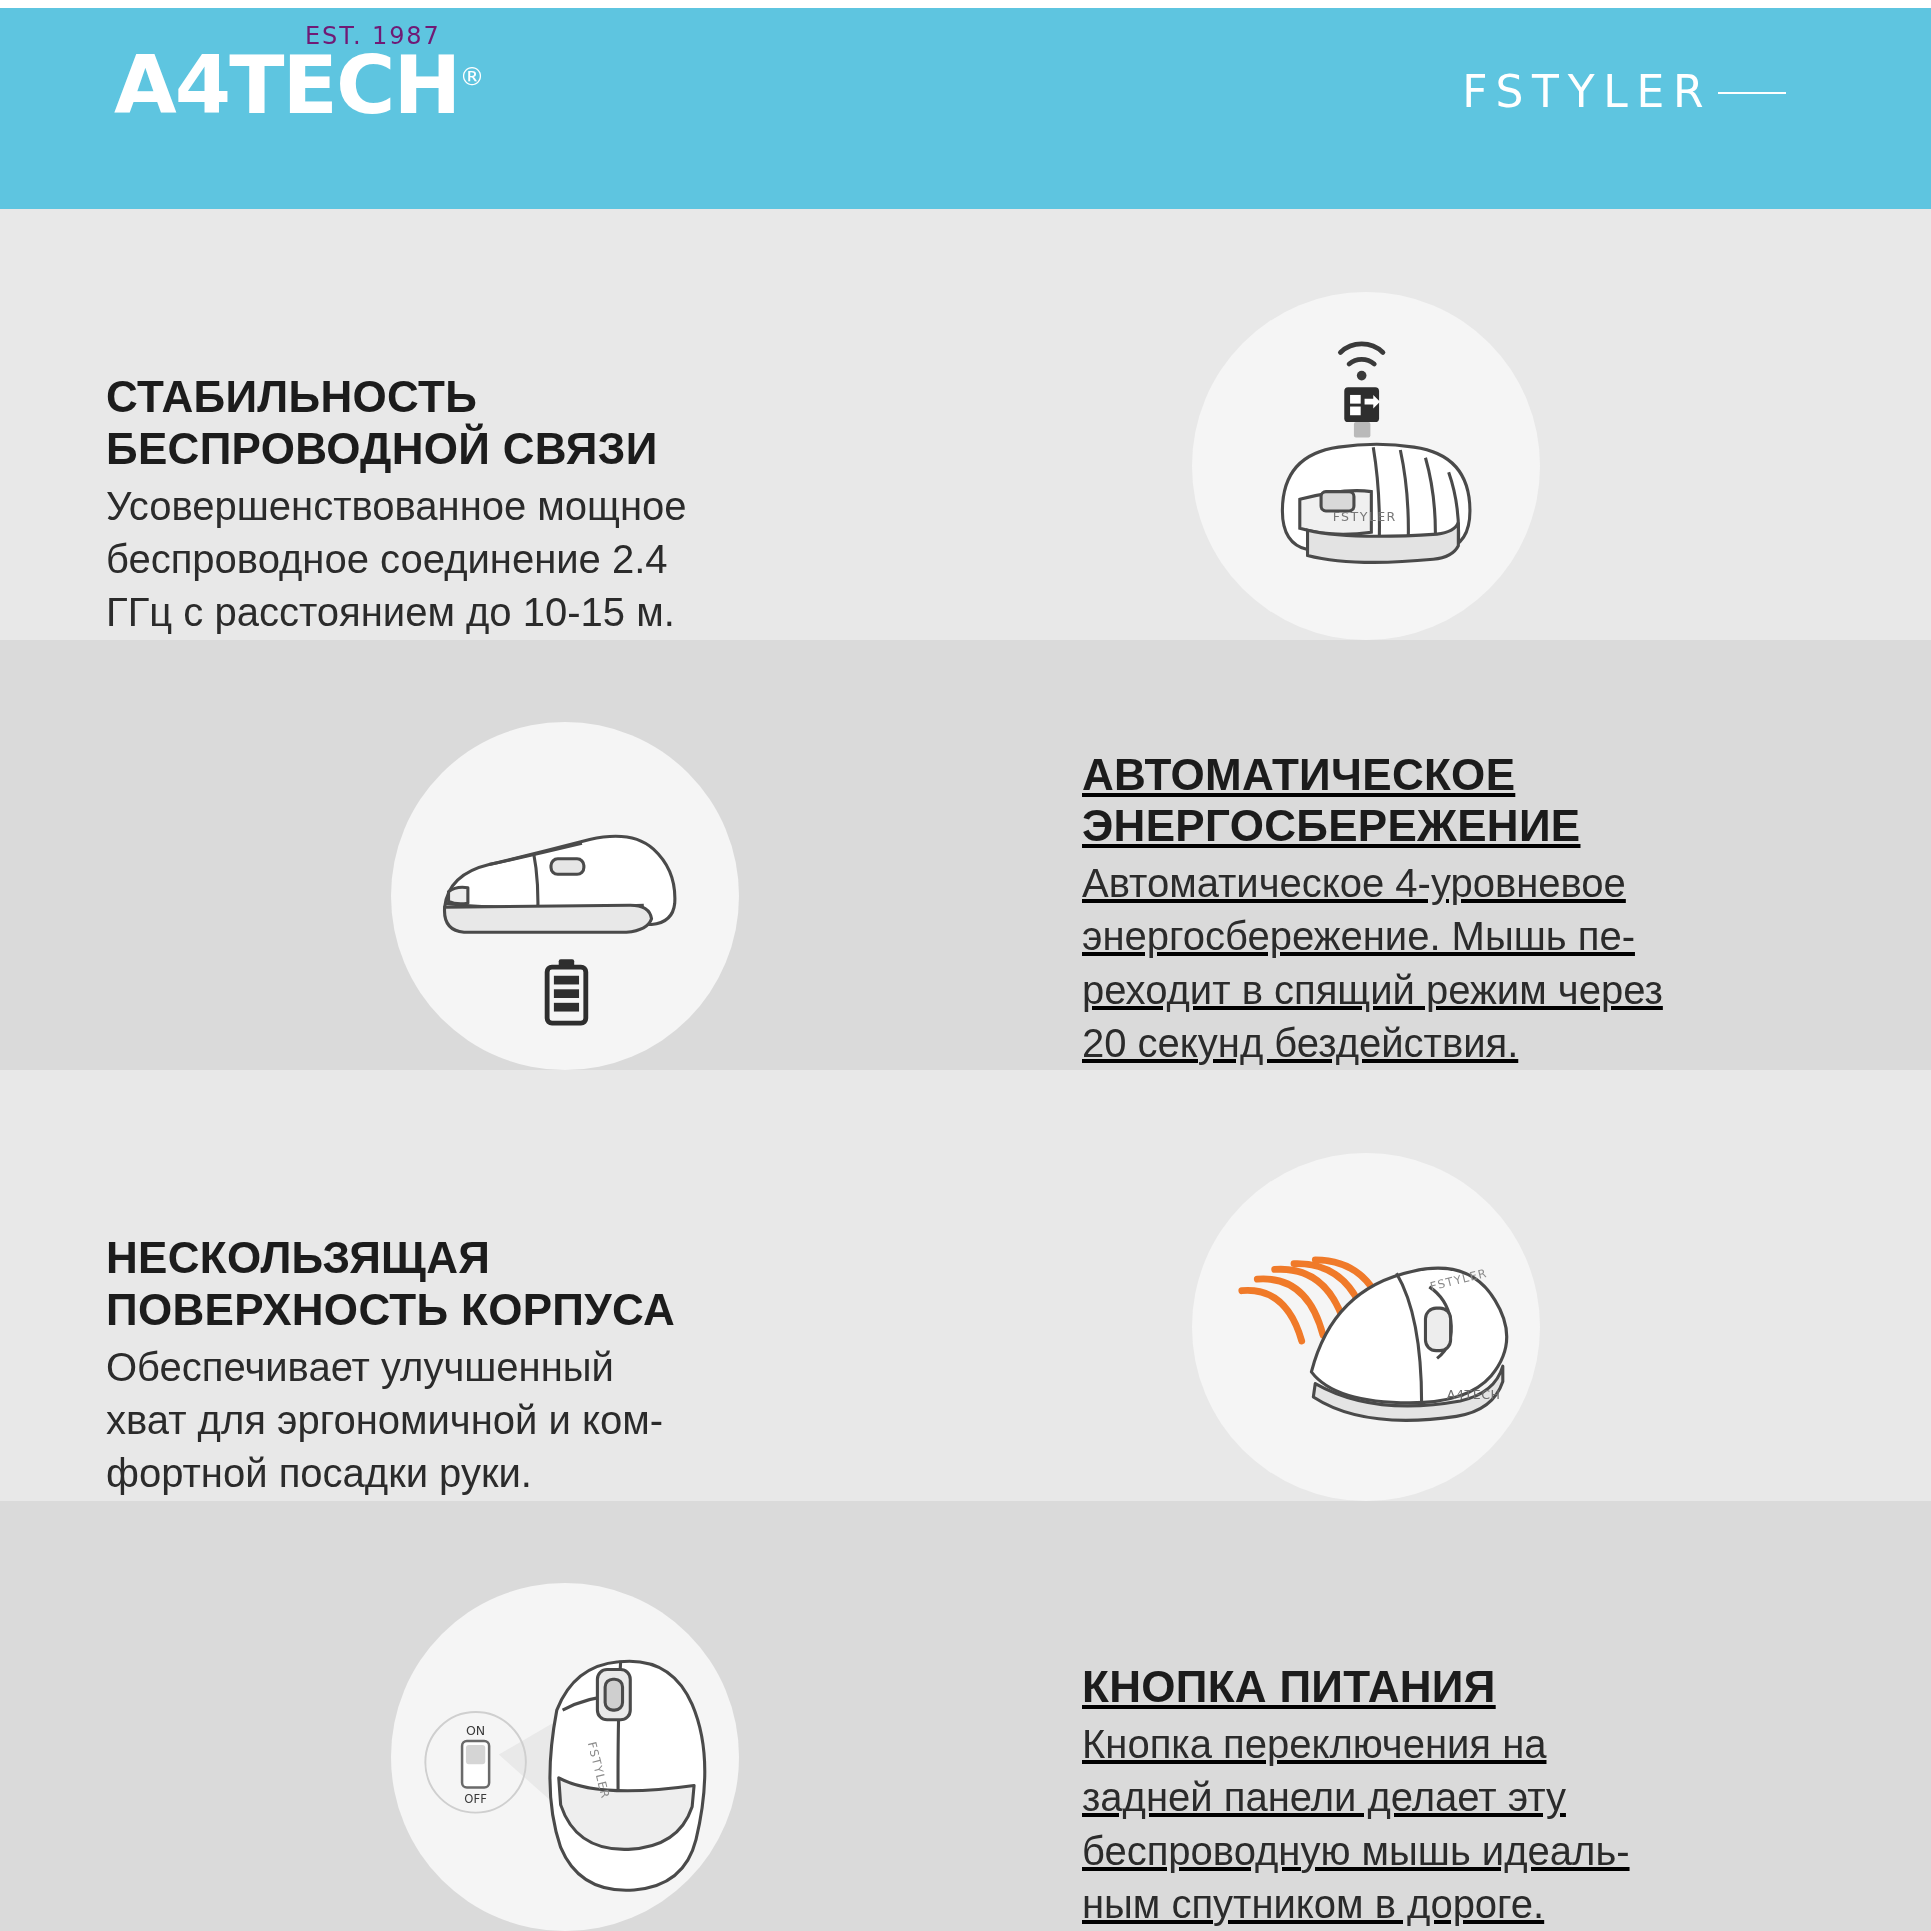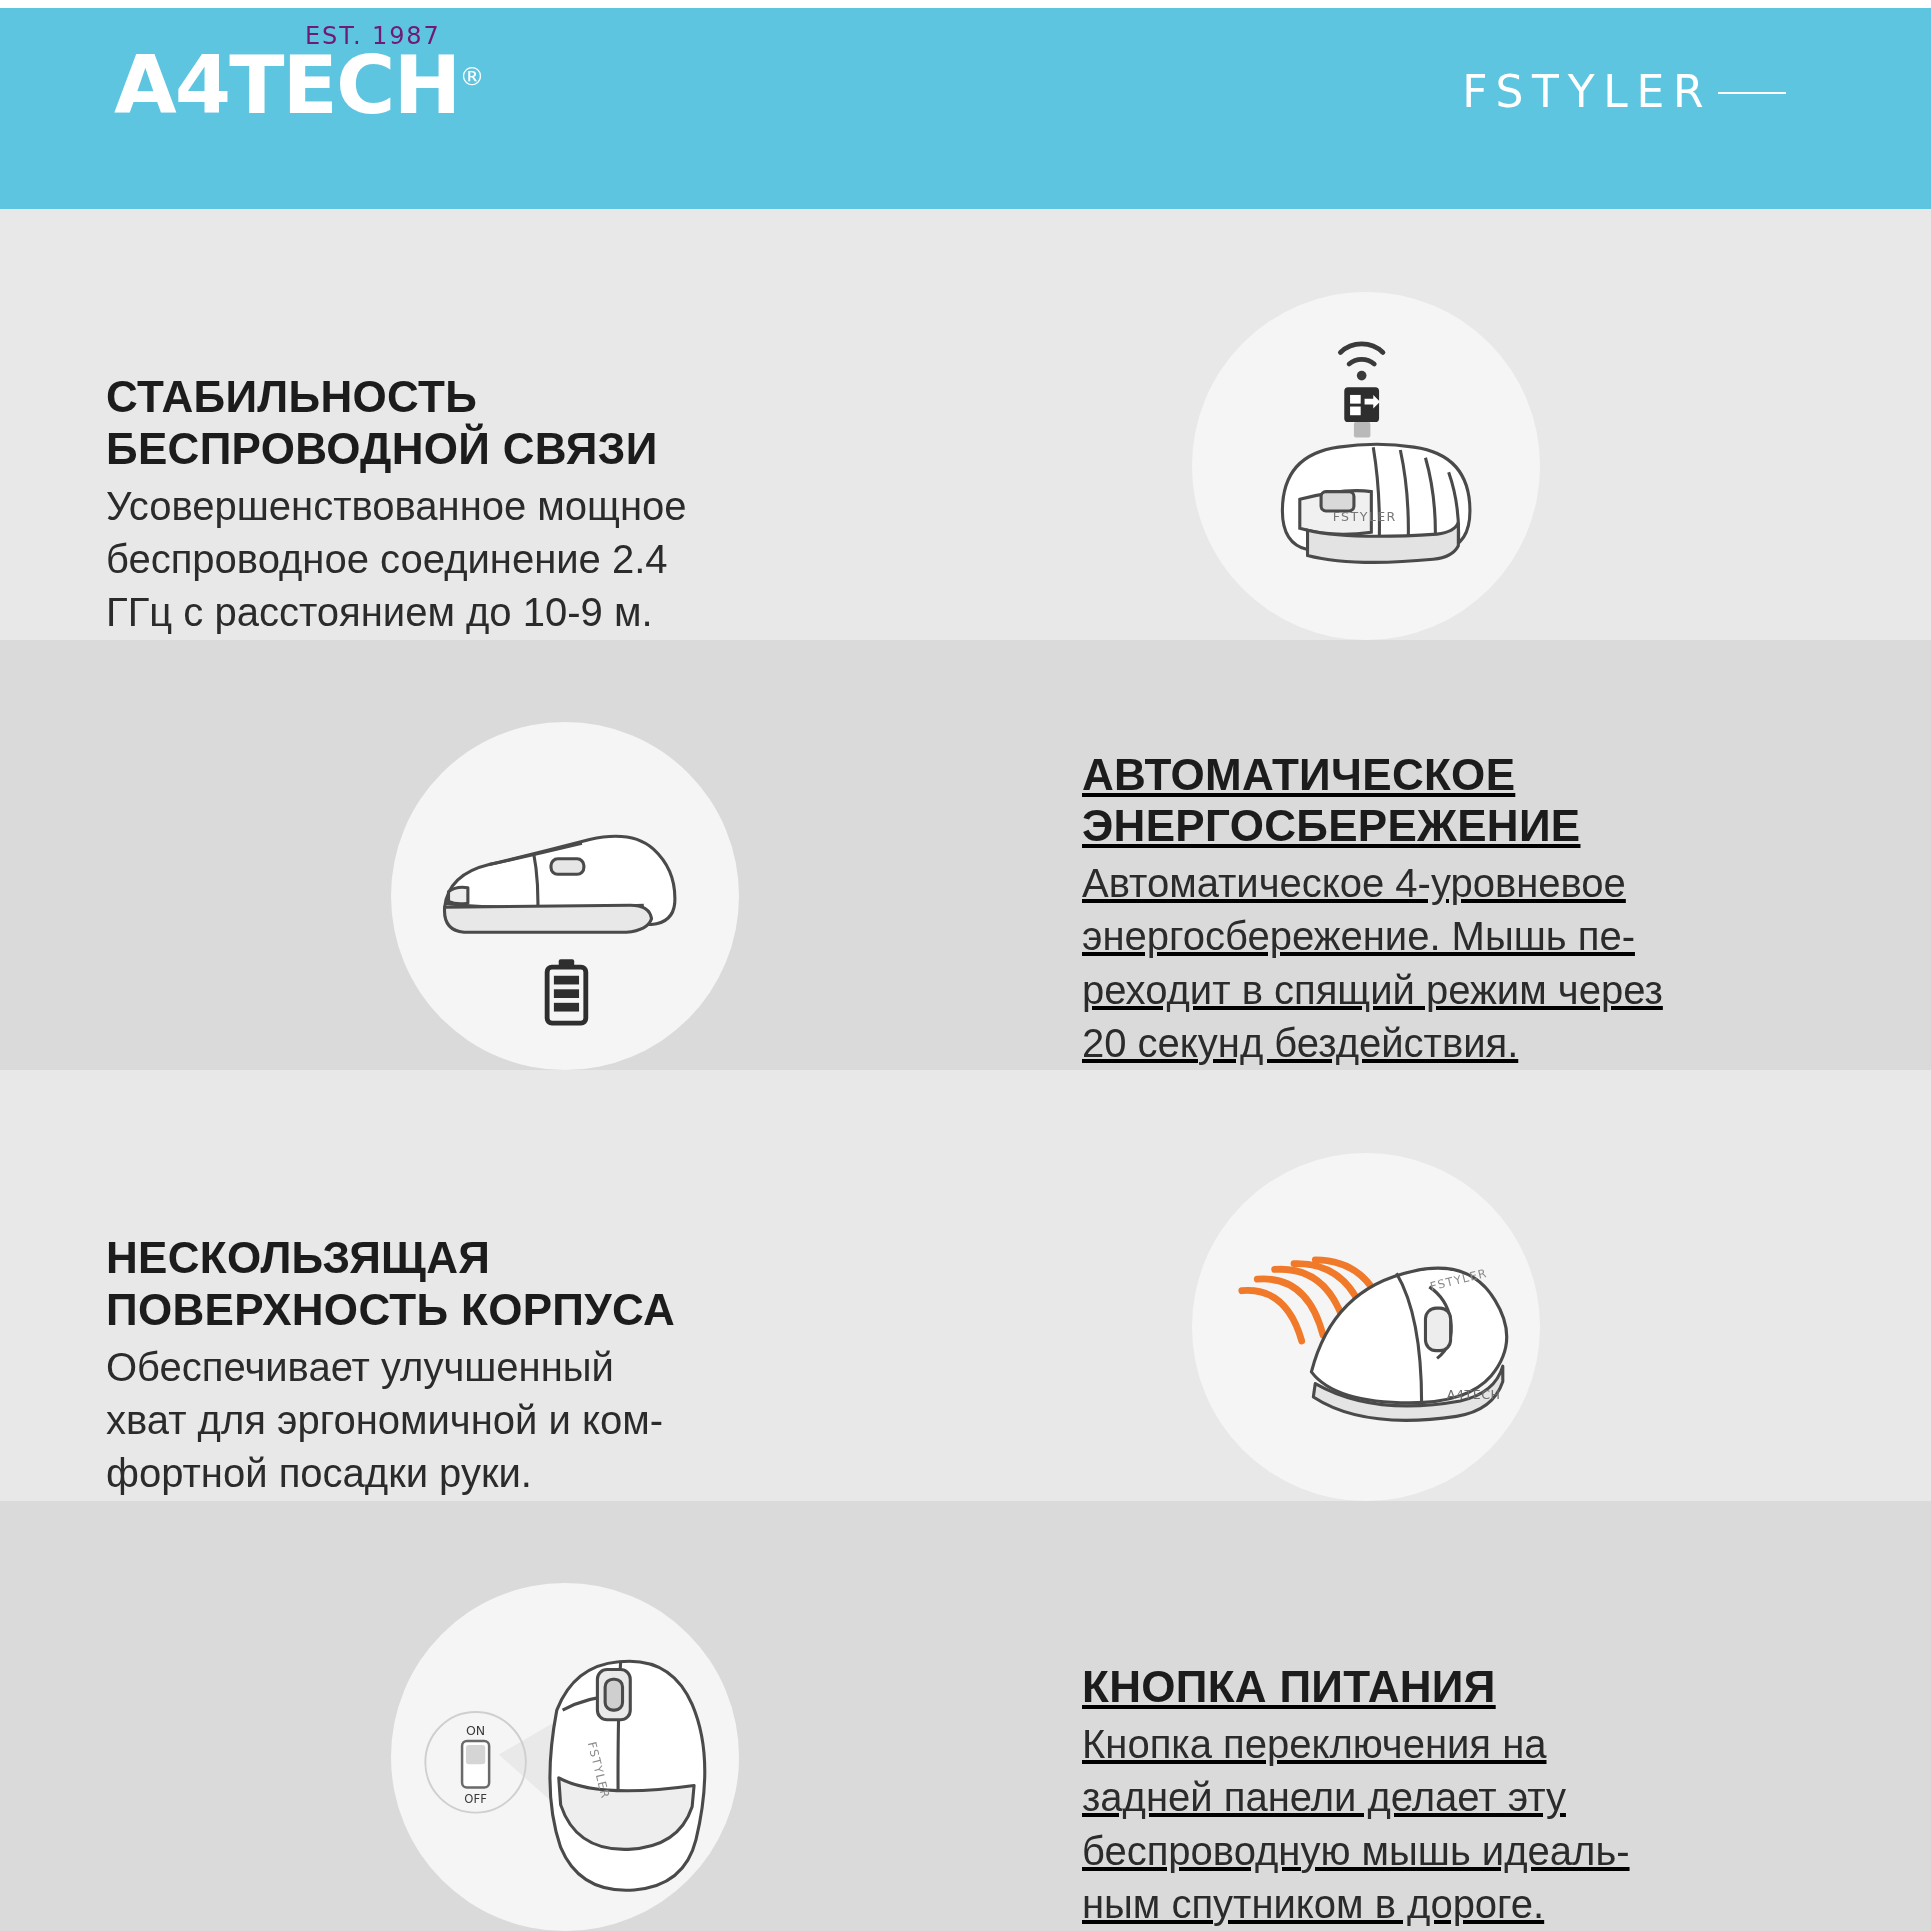--- a/index.html
+++ b/index.html
@@ -164,21 +164,21 @@
   </div>
 
   <div class="features">
 
     <div class="feature-row row-even text-left">
       <div class="text-block">
         <h2 class="feature-title">СТАБИЛЬНОСТЬ
 БЕСПРОВОДНОЙ СВЯЗИ</h2>
         <p class="feature-body">Усовершенствованное мощное
 беспроводное соединение 2.4
-ГГц с расстоянием до 10-9 м.</p>
+ГГц с расстоянием до 10-15 м.</p>
       </div>
       <div class="art-block">
         <div class="circle lg">
           <svg width="319" height="319" viewBox="0 0 330 330">
 
             <g stroke="#3a3a3a" stroke-width="5" fill="none" stroke-linecap="round">
               <path d="M138 48 A32 32 0 0 1 182 48"></path>
               <path d="M147 60 A20 20 0 0 1 173 60"></path>
             </g>
             <circle cx="160" cy="72" r="5" fill="#3a3a3a"></circle>

